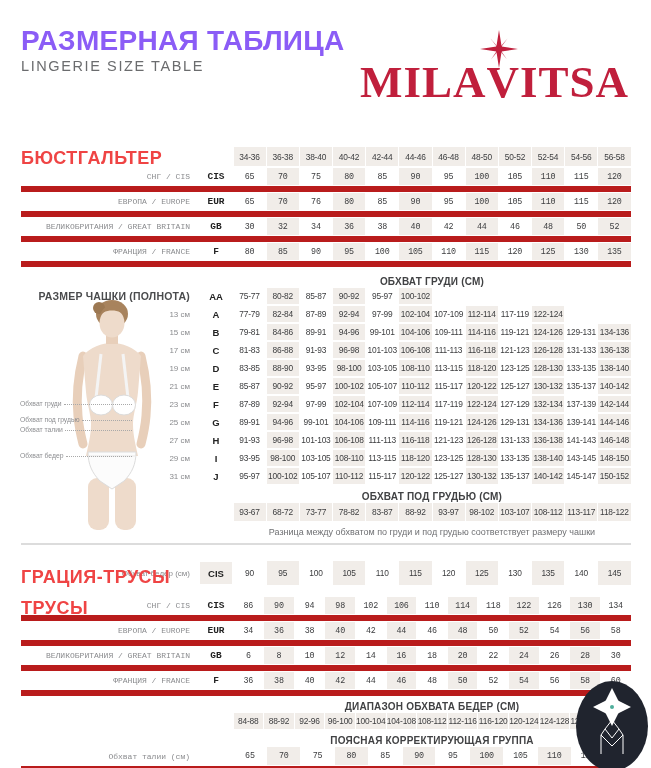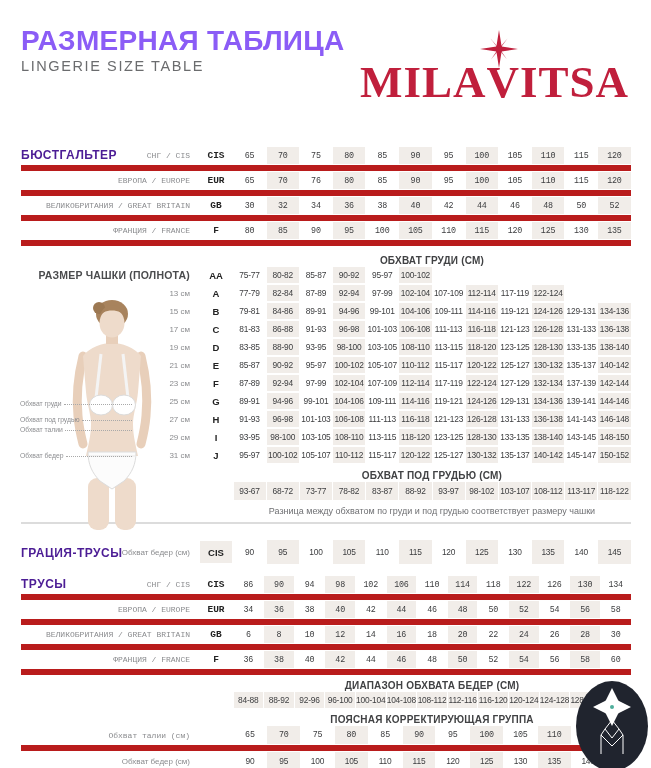--- a/index.html
+++ b/index.html
@@ -32,21 +32,21 @@
   .code{font-size:9.5px;font-weight:bold;color:#232323;text-align:center;white-space:nowrap;}
   .code.cshade{background:#f1ede9;align-self:stretch;display:flex;align-items:center;justify-content:center;margin:2px 1px;}
   .val{
     font-size:8.4px;letter-spacing:-.2px;color:#3c3d3f;white-space:nowrap;
     align-self:stretch;display:flex;align-items:center;justify-content:center;margin:1px .5px;
   }
   .val.shade,.val.box{background:#f1ede9;}
 
   .section{position:relative;}
   .section-label{
-    position:absolute;left:0;top:2px;font-size:12px;font-weight:bold;color:#4c1d95;
+    position:absolute;left:0;top:2px;font-size:18px;font-weight:bold;color:#ef4444;
     letter-spacing:.5px;white-space:nowrap;z-index:2;
   }
   .center-head{font-size:10px;font-weight:bold;color:#414244;text-align:center;margin-left:212px;letter-spacing:.2px;}
   .note{font-size:9px;color:#6f7073;text-align:center;margin-left:212px;margin-top:5px;}
   .big-hr{height:2px;background:#dcdcdc;margin-top:6px;}
 
   
   .titleblock{height:64px;}
   #sec-bra{margin-top:56px;}
   #bust-head{margin-top:9px;}
@@ -83,20 +83,38 @@
             <polygon points="23,0 25.6,16.4 42,19 25.6,21.6 23,38 20.4,21.6 4,19 20.4,16.4"></polygon>
             <polygon points="31.5,8.5 25.4,16.8 15,29.5 20.7,20.9 31.5,8.5" opacity=".9"></polygon>
             <polygon points="14.5,8.5 21,16.9 31,29.5 25.2,21 14.5,8.5" opacity=".9"></polygon>
             <circle cx="23" cy="19" r="3.4"></circle>
           </g>
         </svg><span>V</span></span><span>ITSA</span>
     </div>
 
     <div class="section" id="sec-bra">
       <div class="section-label">БЮСТГАЛЬТЕР</div>
+      <div id="bra-sizes">
+          <div class="row g12" style="height: 21px;">
+            <div class="lbl"></div>
+            <div class="code"></div>
+            <div class="val box">34-36</div>
+            <div class="val box">36-38</div>
+            <div class="val box">38-40</div>
+            <div class="val box">40-42</div>
+            <div class="val box">42-44</div>
+            <div class="val box">44-46</div>
+            <div class="val box">46-48</div>
+            <div class="val box">48-50</div>
+            <div class="val box">50-52</div>
+            <div class="val box">52-54</div>
+            <div class="val box">54-56</div>
+            <div class="val box">56-58</div>
+          </div>
+        </div>
       <div id="bra-rows">
           <div class="row g12 hr-b" style="height: 19px;">
             <div class="lbl">СНГ / CIS</div>
             <div class="code">CIS</div>
             <div class="val">65</div>
             <div class="val shade">70</div>
             <div class="val">75</div>
             <div class="val shade">80</div>
             <div class="val">85</div>
             <div class="val shade">90</div>

